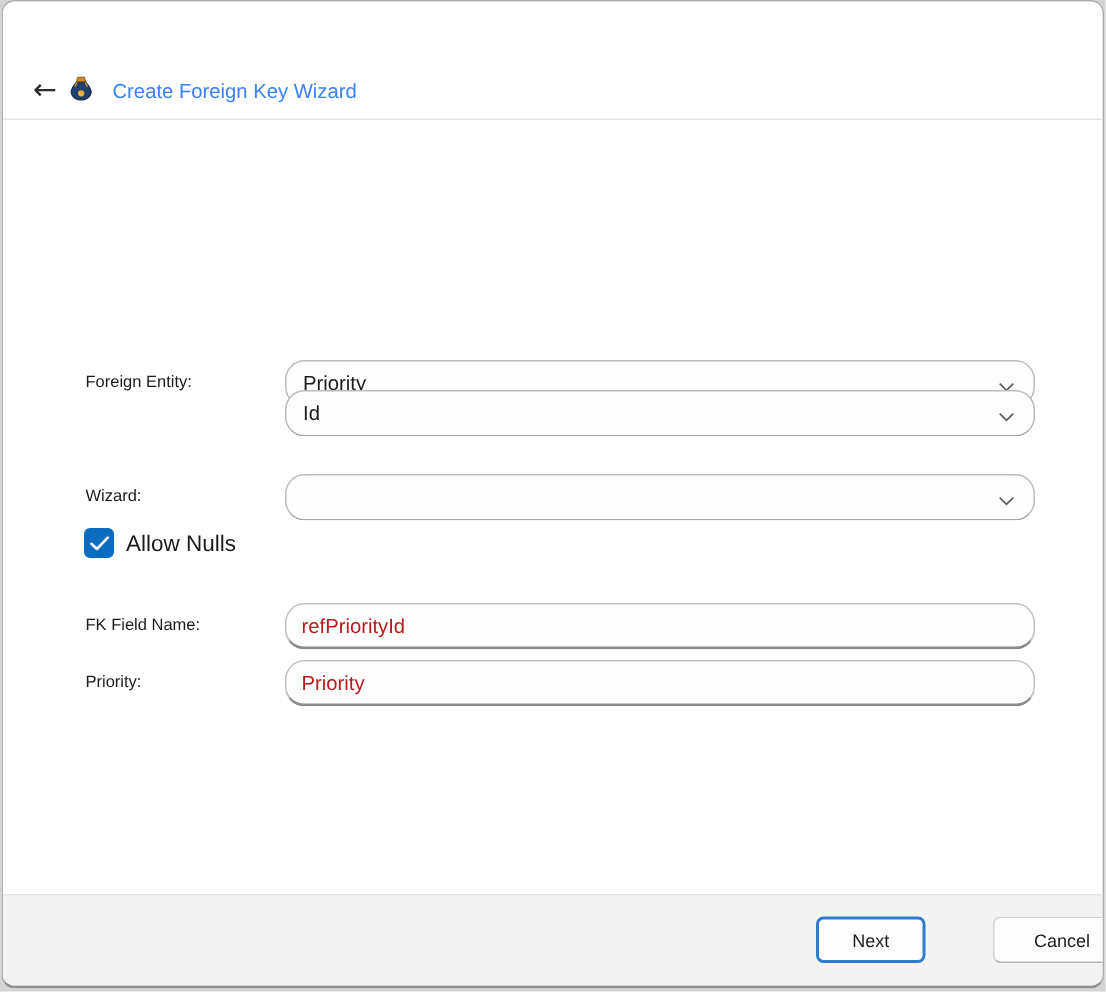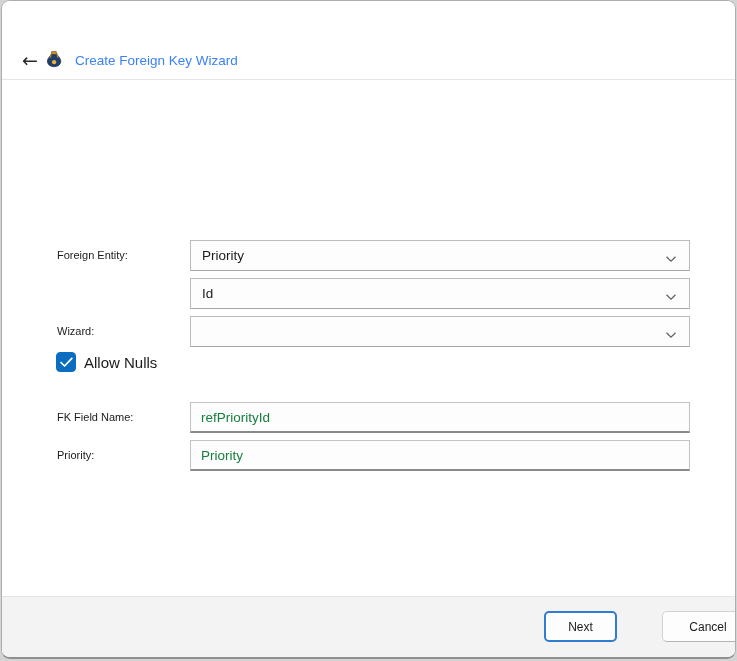--- a/index.html
+++ b/index.html
@@ -35,34 +35,34 @@
     font-size:13.5px;color:#3b82f6;
   }
   
   .content{position:absolute;left:0;top:79px;right:0;bottom:60px;background:#fff;}
   .fld-label{
     position:absolute;left:55px;
     font-size:11px;color:#1b1b1b;line-height:31px;
   }
   .combo,.textbox{
     position:absolute;left:188px;width:500px;height:31px;
-    box-sizing:border-box;background:#fdfdfd;border-radius:0;
+    box-sizing:border-box;background:#fdfdfd;border-radius:13px;
   }
   .combo{
     border:1px solid #bcbcbc;border-bottom-color:#a6a6a6;
   }
   .combo .val{
     position:absolute;left:11px;top:0;right:34px;
     font-size:13.5px;color:#1b1b1b;line-height:29px;
     white-space:nowrap;overflow:hidden;
   }
   .combo .chev{position:absolute;right:12px;top:10px;width:12px;height:12px;}
   .textbox{
     border:1px solid #c3c3c3;border-bottom:2px solid #8a8a8a;height:31px;
-    font-size:13.5px;color:#15803d;padding:4px 10px;outline:none;
+    font-size:13.5px;color:#b91c1c;padding:4px 10px;outline:none;
     font-family:"Liberation Sans", sans-serif;
   }
   
   .chk-row{position:absolute;left:54px;top:272px;height:20px;}
   .chk-box{
     position:absolute;left:0;top:0;width:20px;height:20px;box-sizing:border-box;
     border:1px solid #8a8a8a;border-radius:4px;background:#fff;
   }
   .chk-box.checked{background:#0b6dc2;border-color:#0b6dc2;}
   .chk-box svg{position:absolute;left:3px;top:4px;display:none;}
@@ -115,21 +115,21 @@
     <span class="fld-label" style="top:160px;">Foreign Entity:</span>
     <div class="combo" style="top:160px;">
       <span class="val">Priority</span>
       <span class="chev">
         <svg width="12" height="12" viewBox="0 0 12 12">
             <path d="M1.5 3.8 L6 8.2 L10.5 3.8" fill="none" stroke="#5f5f5f" stroke-width="1.2"></path>
           </svg>
       </span>
     </div>
 
-    <div class="combo" style="top:198px;">
+    <div class="combo" style="top:180px;">
       <span class="val">Id</span>
       <span class="chev">
         <svg width="12" height="12" viewBox="0 0 12 12">
             <path d="M1.5 3.8 L6 8.2 L10.5 3.8" fill="none" stroke="#5f5f5f" stroke-width="1.2"></path>
           </svg>
       </span>
     </div>
 
     <span class="fld-label" style="top:236px;">Wizard:</span>
     <div class="combo" style="top:236px;">

